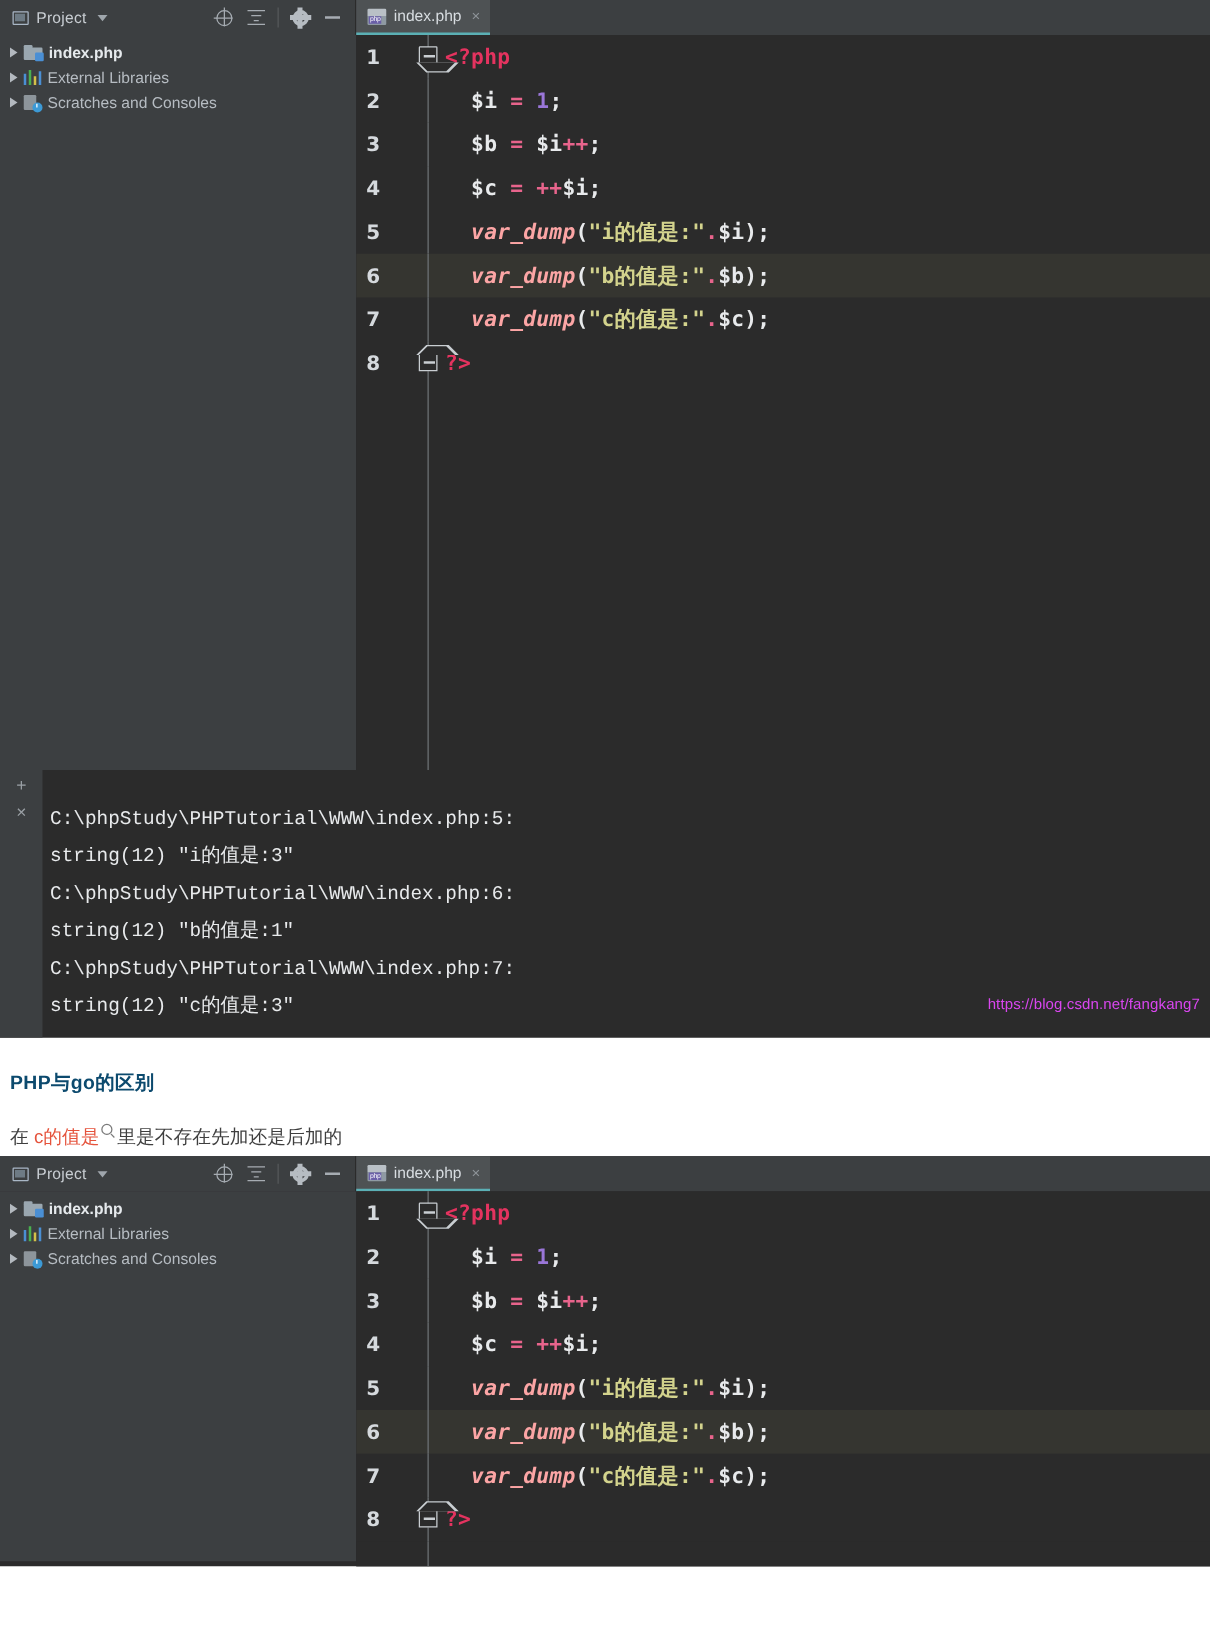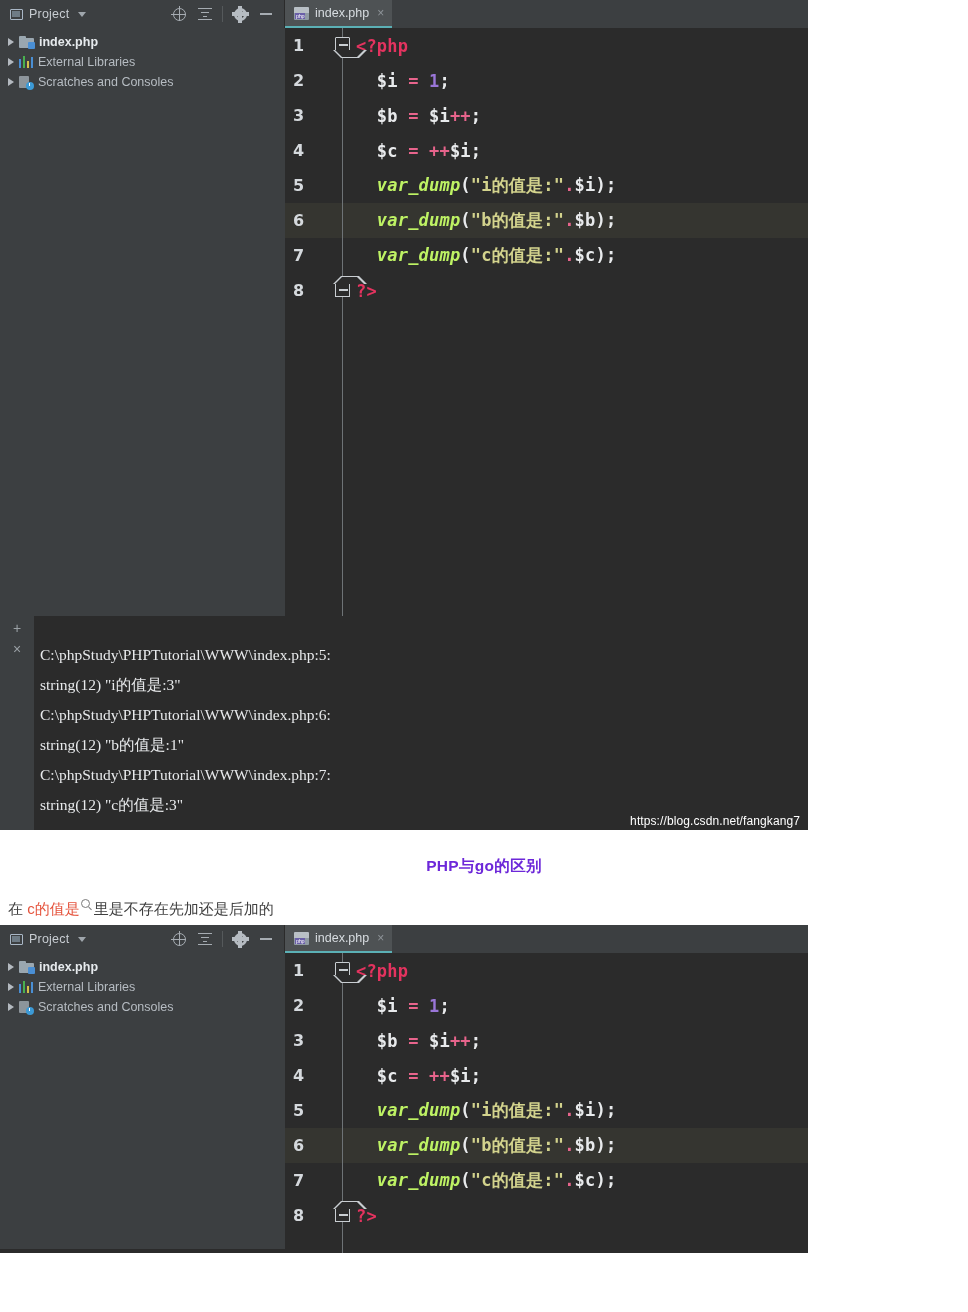--- a/index.html
+++ b/index.html
@@ -6,21 +6,21 @@
   html, body {
     margin: 0; padding: 0;
     width: 968px;
     background: #ffffff;
     font-family: "Liberation Sans", "DejaVu Sans", sans-serif;
   }
   body { width: 968px; height: 1312px; overflow: hidden; position: relative; }
 
   
   .ide {
-    width: 808px;
+    width: 968px;
     background: #2b2b2b;
     position: relative;
   }
 
   
   .top-row {
     display: flex;
     height: 28px;
     background: #3c3f41;
     align-items: stretch;
@@ -256,21 +256,21 @@
   }
   .code-text {
     font-size: 17px;
     white-space: pre;
     letter-spacing: .2px;
   }
   .t-tag   { color: #e4335f; font-weight: bold; }
   .t-var   { color: #e8eaec; font-weight: bold; }
   .t-op    { color: #e8648c; font-weight: bold; }
   .t-num   { color: #9a76d8; font-weight: bold; }
-  .t-fn    { color: #bef264; font-style: italic; font-weight: bold; }
+  .t-fn    { color: #fca5a5; font-style: italic; font-weight: bold; }
   .t-punc  { color: #e8eaec; font-weight: bold; }
   .t-str   { color: #d3d38d; font-weight: bold; }
   .t-dot   { color: #e8648c; font-weight: bold; }
 
   .editor-fill { background: #2b2b2b; position: relative; }
   .editor-fill .fold-line-long {
     position: absolute; left: 57px; top: 0; bottom: 0; width: 1px; background:#6e7376;
   }
 
   
@@ -294,39 +294,39 @@
   .term-side {
     width: 34px; flex: 0 0 34px;
     background: #3c3f41;
     padding-top: 6px;
     display: flex; flex-direction: column; align-items: center; gap: 8px;
   }
   .term-side .btn { color: #9aa0a5; font-size: 14px; line-height: 13px; }
   .term-out {
     flex: 1;
     padding: 24px 0 10px 6px;
-    font-family: Liberation Serif, serif;
+    font-family: Liberation Mono, monospace;
     font-size: 15.5px;
     color: #e8eaec;
     line-height: 30px;
     white-space: pre;
     position: relative;
     border-radius: 32px;
   }
   .watermark {
-    position: absolute; right: 8px; bottom: 2px;
-    color: #ffffff; font-size: 12px;
+    position: absolute; right: 8px; bottom: 20px;
+    color: #d946ef; font-size: 12px;
     font-family: "Liberation Sans", sans-serif;
     letter-spacing: .1px;
     margin-left: 10px;
   }
 
   
   .article { background: #fff; padding: 26px 8px 6px 8px; }
-  .art-h { font-size: 15.5px; font-weight: bold; color: #6d28d9; letter-spacing:.3px;text-align:center;}
+  .art-h { font-size: 15.5px; font-weight: bold; color: #0c4a6e; letter-spacing:.3px;}
   .art-p { font-size: 15px; color: #3f3f3f; margin-top: 22px; }
   .kw-link { color: #e5533c; }
   .kw-search {
     display:inline-block; width:9px; height:9px; border:1.3px solid #7a7a7a;
     border-radius:50%; position:relative; vertical-align:super; margin-left:1px;
   }
   .kw-search::after{
     content:""; position:absolute; right:-3px; bottom:-2px;
     width:4px; height:1.3px; background:#7a7a7a; transform:rotate(45deg);
   }

